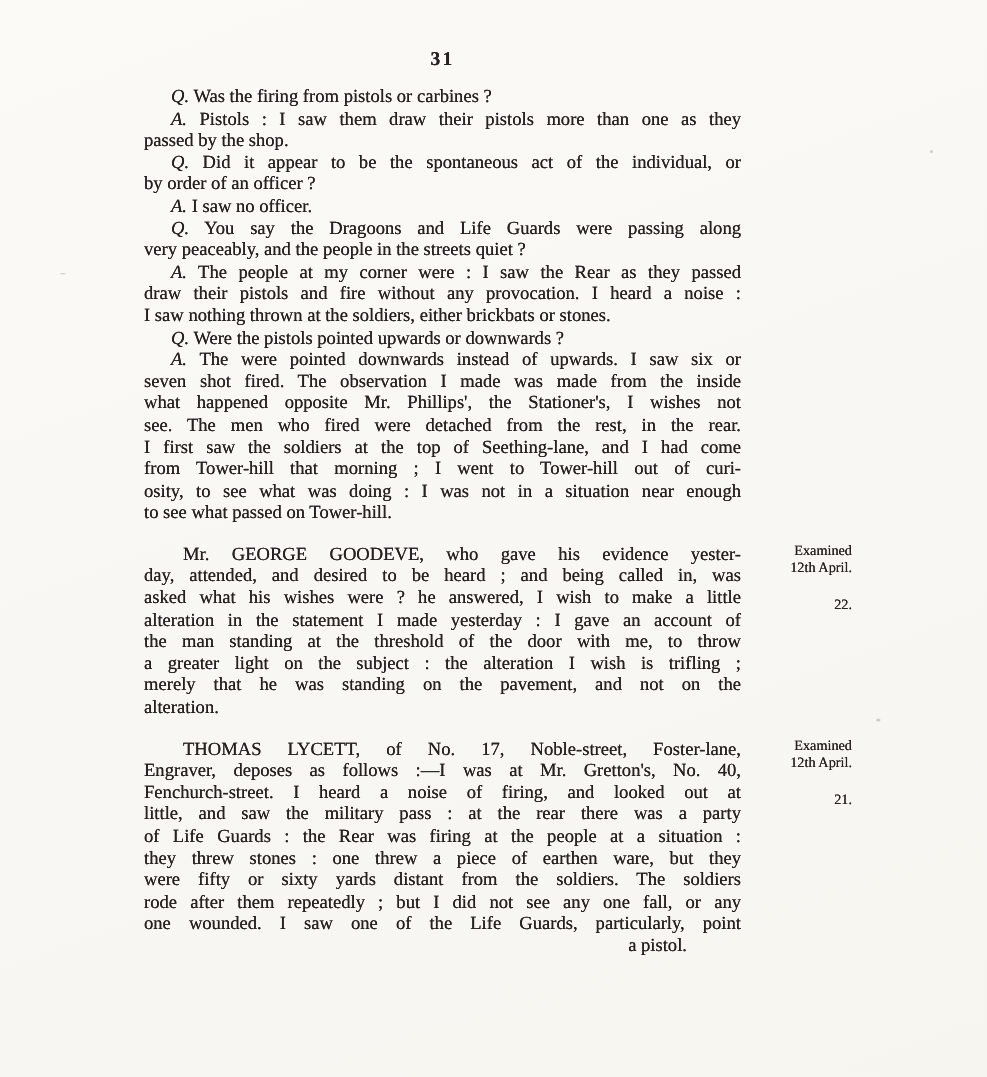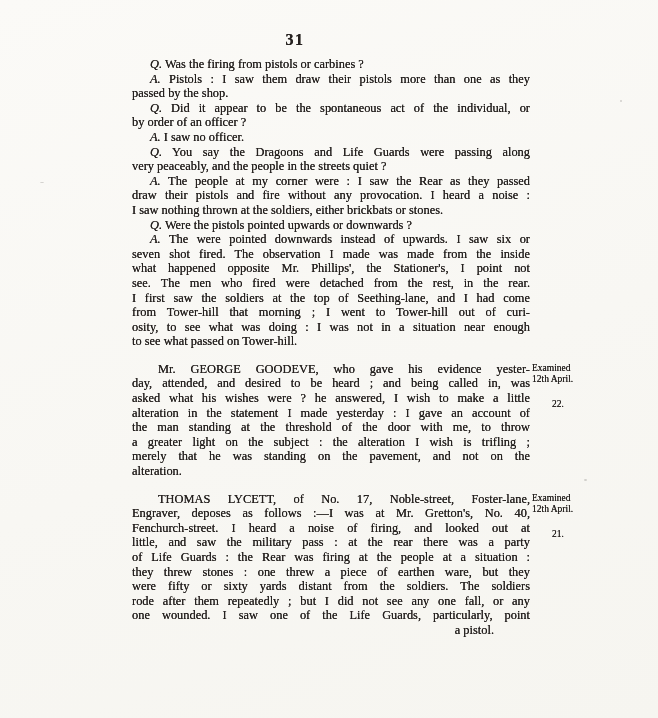--- a/index.html
+++ b/index.html
@@ -17,30 +17,29 @@
     color: #262220;
     font-family: "Liberation Serif", "DejaVu Serif", serif;
     text-shadow: 0 0 0.35px currentColor; 
   }
   .page-number {
     position: absolute;
     top: 31px;
     left: 96px;
     width: 398px;
     text-align: center;
-    font-size: 16px;
+    font-size: 13px;
     font-weight: bold;
     letter-spacing: 1.5px;
   }
   .text-column {
     position: absolute;
     left: 96px;
     top: 57px;
     width: 398px;
-    margin-left: 36px;
   }
   .section { position: relative; }
   .section + .section { margin-top: 13px; }
   .line {
     font-size: 12.4px;
     line-height: 14.6px;
     white-space: normal;
   }
   .just {
     text-align: justify;
@@ -53,20 +52,21 @@
     padding-right: 36px;
   }
   .qa-marker { font-style: italic; }
   .margin-note {
     position: absolute;
     left: 400px;
     top: 1px;
     width: 72px;
     font-size: 9.5px;
     line-height: 11.5px;
+    text-align: right;
   }
   .witness-number {
     margin-top: 13px;
     padding-left: 20px;
   }
   
   .speck {
     position: absolute;
     border-radius: 50%;
     background: rgba(90, 88, 84, 0.25);
@@ -86,21 +86,21 @@
         <div class="line">by order of an officer ?</div>
         <div class="line indent"><i class="qa-marker">A.</i> I saw no officer.</div>
         <div class="line indent just"><i class="qa-marker">Q.</i> You say the Dragoons and Life Guards were passing along</div>
         <div class="line">very peaceably, and the people in the streets quiet ?</div>
         <div class="line indent just"><i class="qa-marker">A.</i> The people at my corner were : I saw the Rear as they passed</div>
         <div class="line just">draw their pistols and fire without any provocation. I heard a noise :</div>
         <div class="line">I saw nothing thrown at the soldiers, either brickbats or stones.</div>
         <div class="line indent"><i class="qa-marker">Q.</i> Were the pistols pointed upwards or downwards ?</div>
         <div class="line indent just"><i class="qa-marker">A.</i> The were pointed downwards instead of upwards. I saw six or</div>
         <div class="line just">seven shot fired. The observation I made was made from the inside</div>
-        <div class="line just">what happened opposite Mr. Phillips', the Stationer's, I point not</div>
+        <div class="line just">what happened opposite Mr. Phillips', the Stationer's, I wishes not</div>
         <div class="line just">see. The men who fired were detached from the rest, in the rear.</div>
         <div class="line just">I first saw the soldiers at the top of Seething-lane, and I had come</div>
         <div class="line just">from Tower-hill that morning ; I went to Tower-hill out of curi-</div>
         <div class="line just">osity, to see what was doing : I was not in a situation near enough</div>
         <div class="line">to see what passed on Tower-hill.</div>
       </div>
       <div class="section">
         <div class="line indent-deep just">Mr. GEORGE GOODEVE, who gave his evidence yester-</div>
         <div class="line just">day, attended, and desired to be heard ; and being called in, was</div>
         <div class="line just">asked what his wishes were ? he answered, I wish to make a little</div>

